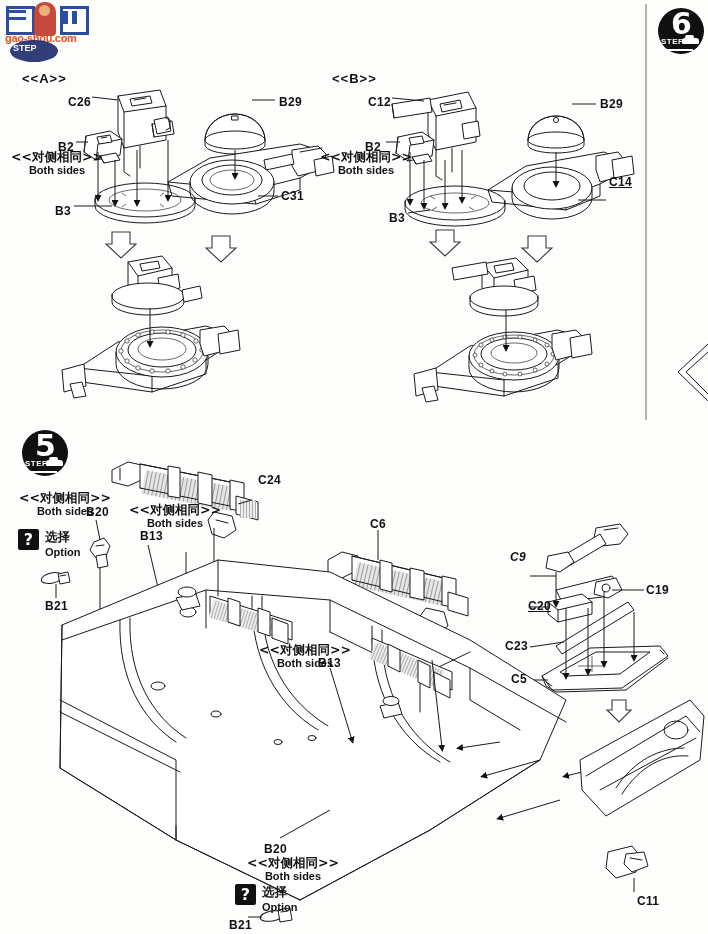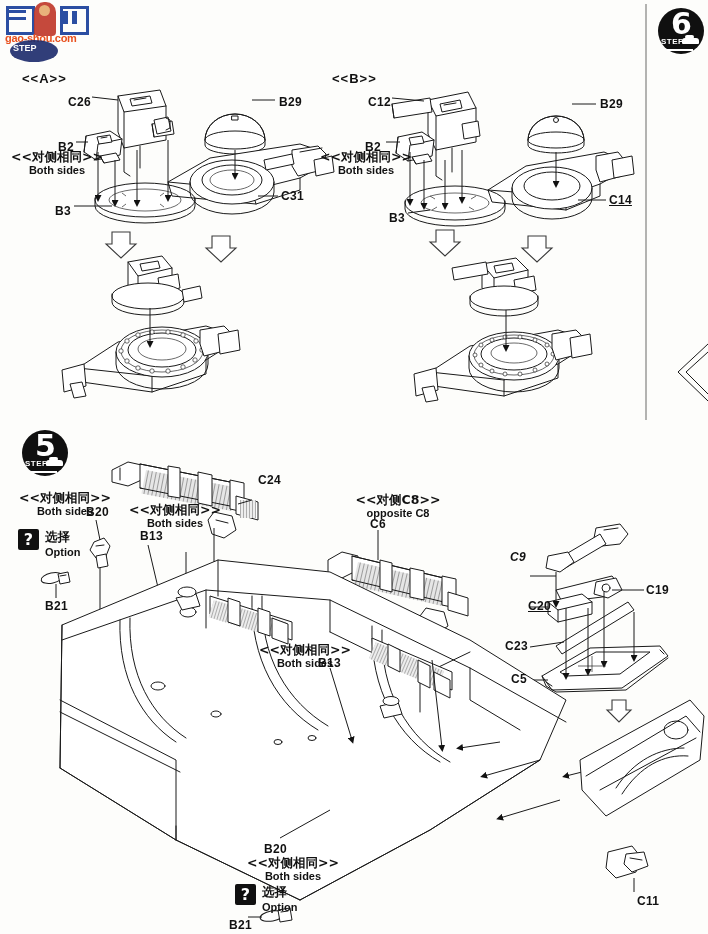--- a/index.html
+++ b/index.html
@@ -510,21 +510,21 @@
 
   <div class="lbl pn" style="left:68px;top:96px;">C26</div>
   <div class="lbl pn" style="left:58px;top:141px;">B2</div>
   <div class="lbl pn" style="left:55px;top:205px;">B3</div>
   <div class="lbl pn" style="left:279px;top:96px;">B29</div>
   <div class="lbl pn" style="left:281px;top:190px;">C31</div>
   <div class="lbl pn" style="left:368px;top:96px;">C12</div>
   <div class="lbl pn" style="left:365px;top:141px;">B2</div>
   <div class="lbl pn" style="left:389px;top:212px;">B3</div>
   <div class="lbl pn" style="left:600px;top:98px;">B29</div>
-  <div class="lbl pn" style="left:609px;top:194px;text-decoration:underline;">C14</div>
+  <div class="lbl pn" style="left:609px;top:176px;text-decoration:underline;">C14</div>
 
   <div style="position:absolute;left:2px;top:150px;">
     <div class="lbl cn" style="position:relative;left:0;top:0;">&lt;&lt;对侧相同&gt;&gt;</div>
     <div class="lbl en ctr" style="position:relative;left:0;top:0;width:110px;">Both sides</div>
   </div>
   <div style="position:absolute;left:311px;top:150px;">
     <div class="lbl cn" style="position:relative;">&lt;&lt;对侧相同&gt;&gt;</div>
     <div class="lbl en ctr" style="position:relative;width:110px;">Both sides</div>
   </div>
 
@@ -541,24 +541,20 @@
   <div style="position:absolute;left:246px;top:643px;">
     <div class="lbl cn" style="position:relative;">&lt;&lt;对侧相同&gt;&gt;</div>
     <div class="lbl en ctr" style="position:relative;width:118px;">Both sides</div>
   </div>
 
   <div style="position:absolute;left:234px;top:856px;">
     <div class="lbl cn" style="position:relative;">&lt;&lt;对侧相同&gt;&gt;</div>
     <div class="lbl en ctr" style="position:relative;width:118px;">Both sides</div>
   </div>
 
-  <div style="position:absolute;left:348px;top:493px;">
-    <div class="lbl cn" style="position:relative;">&lt;&lt;对侧C8&gt;&gt;</div>
-    <div class="lbl en ctr" style="position:relative;width:100px;">opposite C8</div>
-  </div>
 
   <div style="position:absolute;left:18px;top:529px;">
     <div class="qbadge" style="position:absolute;left:0;top:0;">?</div>
     <div class="lbl cn" style="position:absolute;left:27px;top:1px;">选择</div>
     <div class="lbl en" style="position:absolute;left:27px;top:17px;">Option</div>
   </div>
 
   <div style="position:absolute;left:235px;top:884px;">
     <div class="qbadge" style="position:absolute;left:0;top:0;">?</div>
     <div class="lbl cn" style="position:absolute;left:27px;top:1px;">选择</div>

